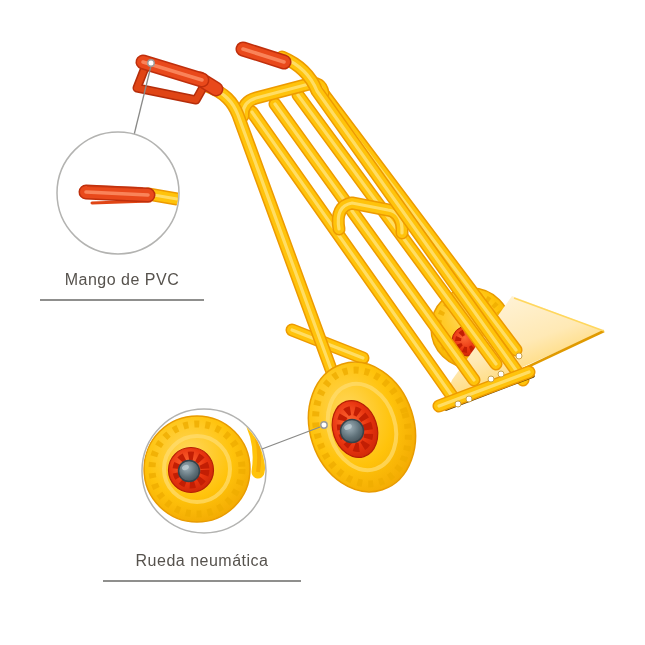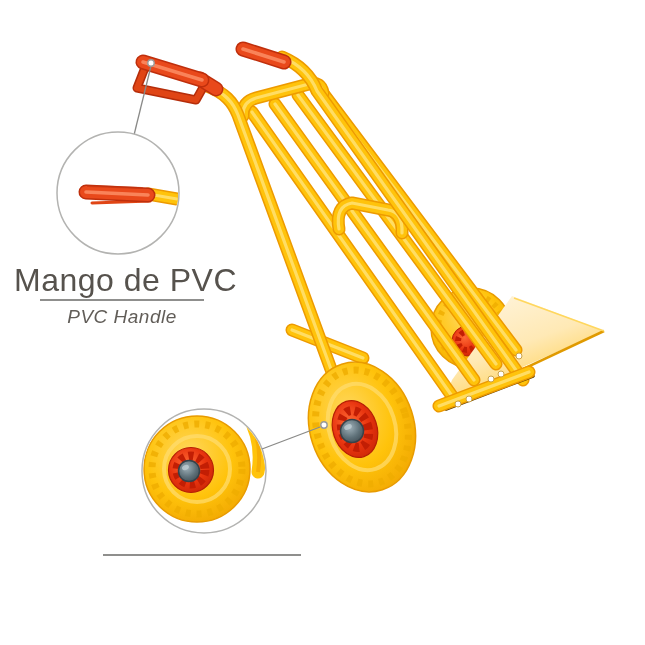--- a/index.html
+++ b/index.html
@@ -21,21 +21,21 @@
   .rm{stroke:#E9491B;stroke-width:12;fill:none;stroke-linecap:round;stroke-linejoin:round;}
   .rh{stroke:#FB8A60;stroke-width:3.6;fill:none;stroke-linecap:round;stroke-linejoin:round;opacity:.9;}
 
   .leader{stroke:#8A8A88;stroke-width:1.3;fill:none;}
   .callout-ring{fill:#ffffff;stroke:#B3B3B1;stroke-width:1.5;}
   .dot{fill:#ffffff;stroke:#9A9A98;stroke-width:1.4;}
   .bolt{fill:#ffffff;stroke:#C9A24A;stroke-width:1;}
 
   .annot{position:absolute;text-align:center;}
   .annot-title{
-    font-size:32px;color:#56524D;letter-spacing:.5px;
+    font-size:16px;color:#56524D;letter-spacing:.5px;
     line-height:26px;white-space:nowrap;
   }
   .annot-line{height:0;border-top:2px solid #8F8F8D;margin:6px auto 5px;}
   .annot-sub{
     font-style:italic;font-size:19px;color:#615D58;
     letter-spacing:.5px;line-height:21px;white-space:nowrap;
   }
 </style>
 </head>
 <body>
@@ -229,20 +229,20 @@
         <ellipse cx="185.5" cy="467.5" rx="3.6" ry="2.4" fill="#C3D0D6" opacity=".75" transform="rotate(-25 185.5 467.5)"></ellipse>
       </g>
       <line class="leader" x1="262" y1="449" x2="320" y2="427"></line>
       <circle class="dot" cx="324" cy="425" r="3.2"></circle>
     </g>
   </svg>
 
   <div class="annot" style="left:14px;top:267px;width:216px">
     <div class="annot-title">Mango de PVC</div>
     <div class="annot-line" style="width:164px"></div>
-    <div class="annot-sub">PVC Handle</div>
   </div>
 
   <div class="annot" style="left:94px;top:548px;width:216px">
+    <div class="annot-title">Rueda neumática</div>
     <div class="annot-line" style="width:198px"></div>
   </div>
 
 </div>
 
 </body></html>

